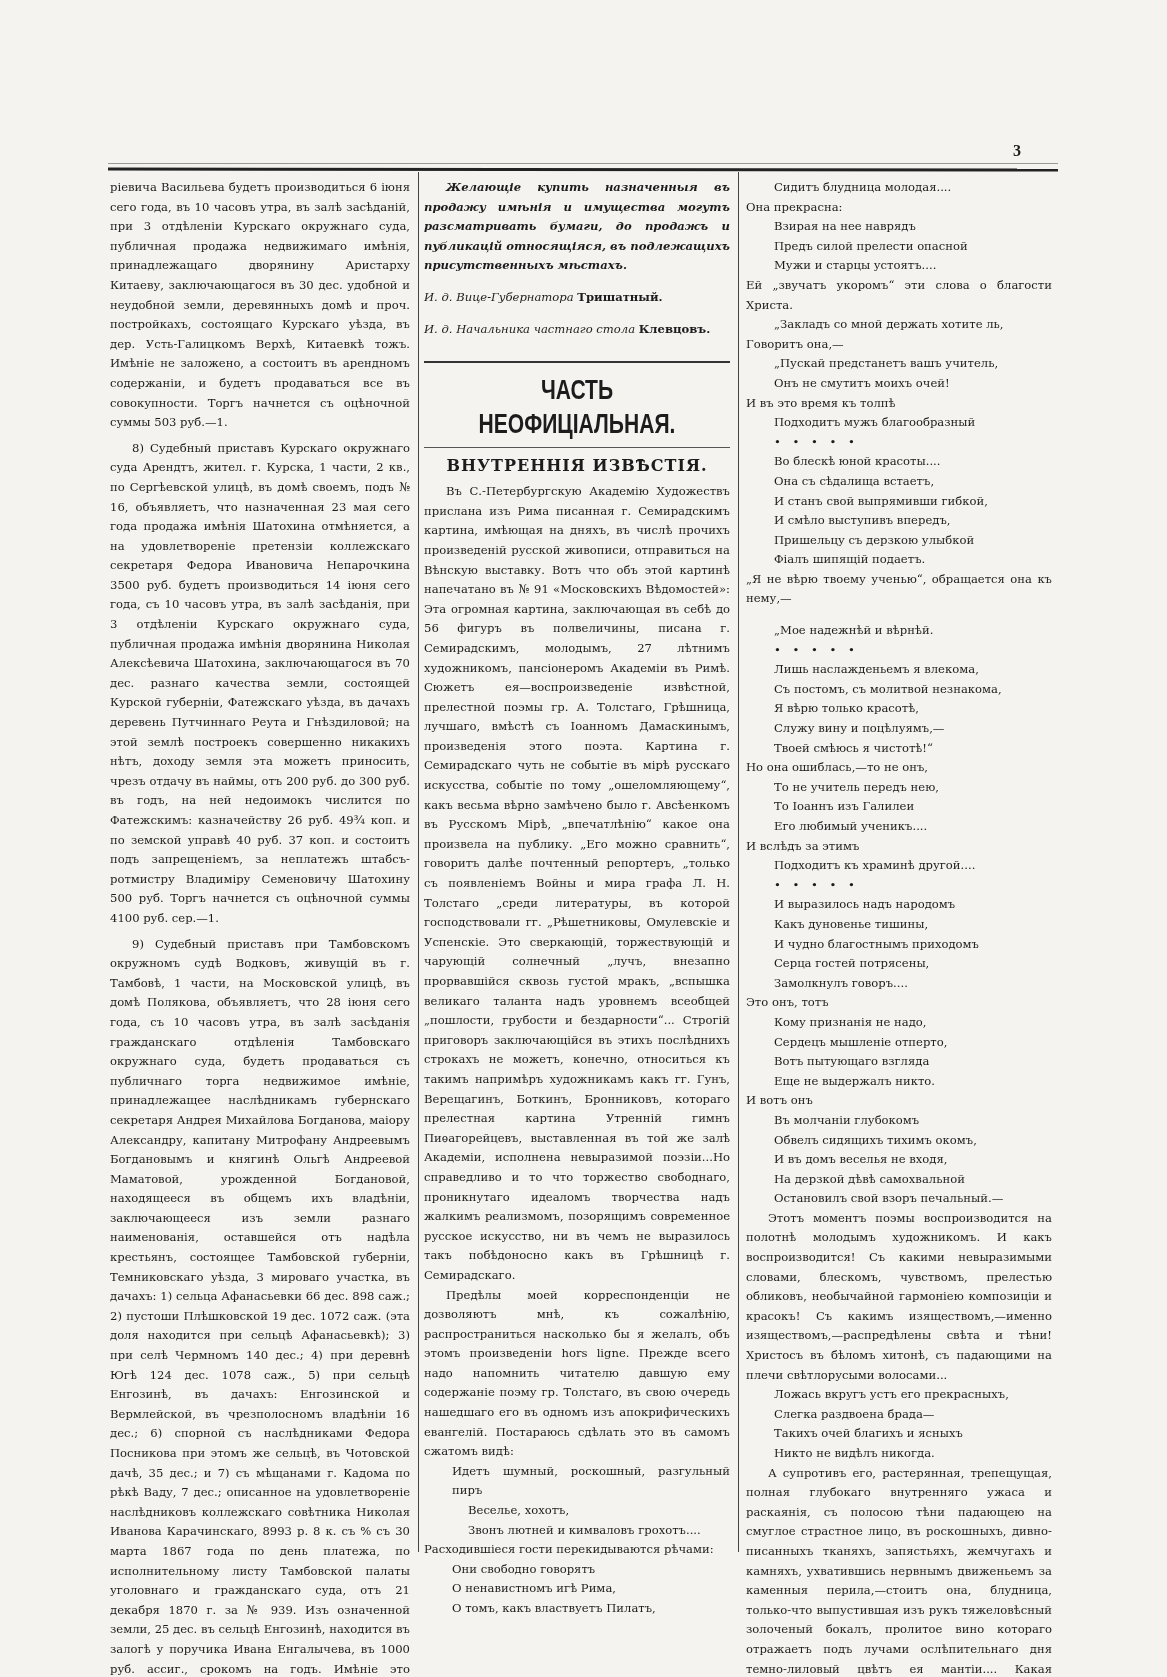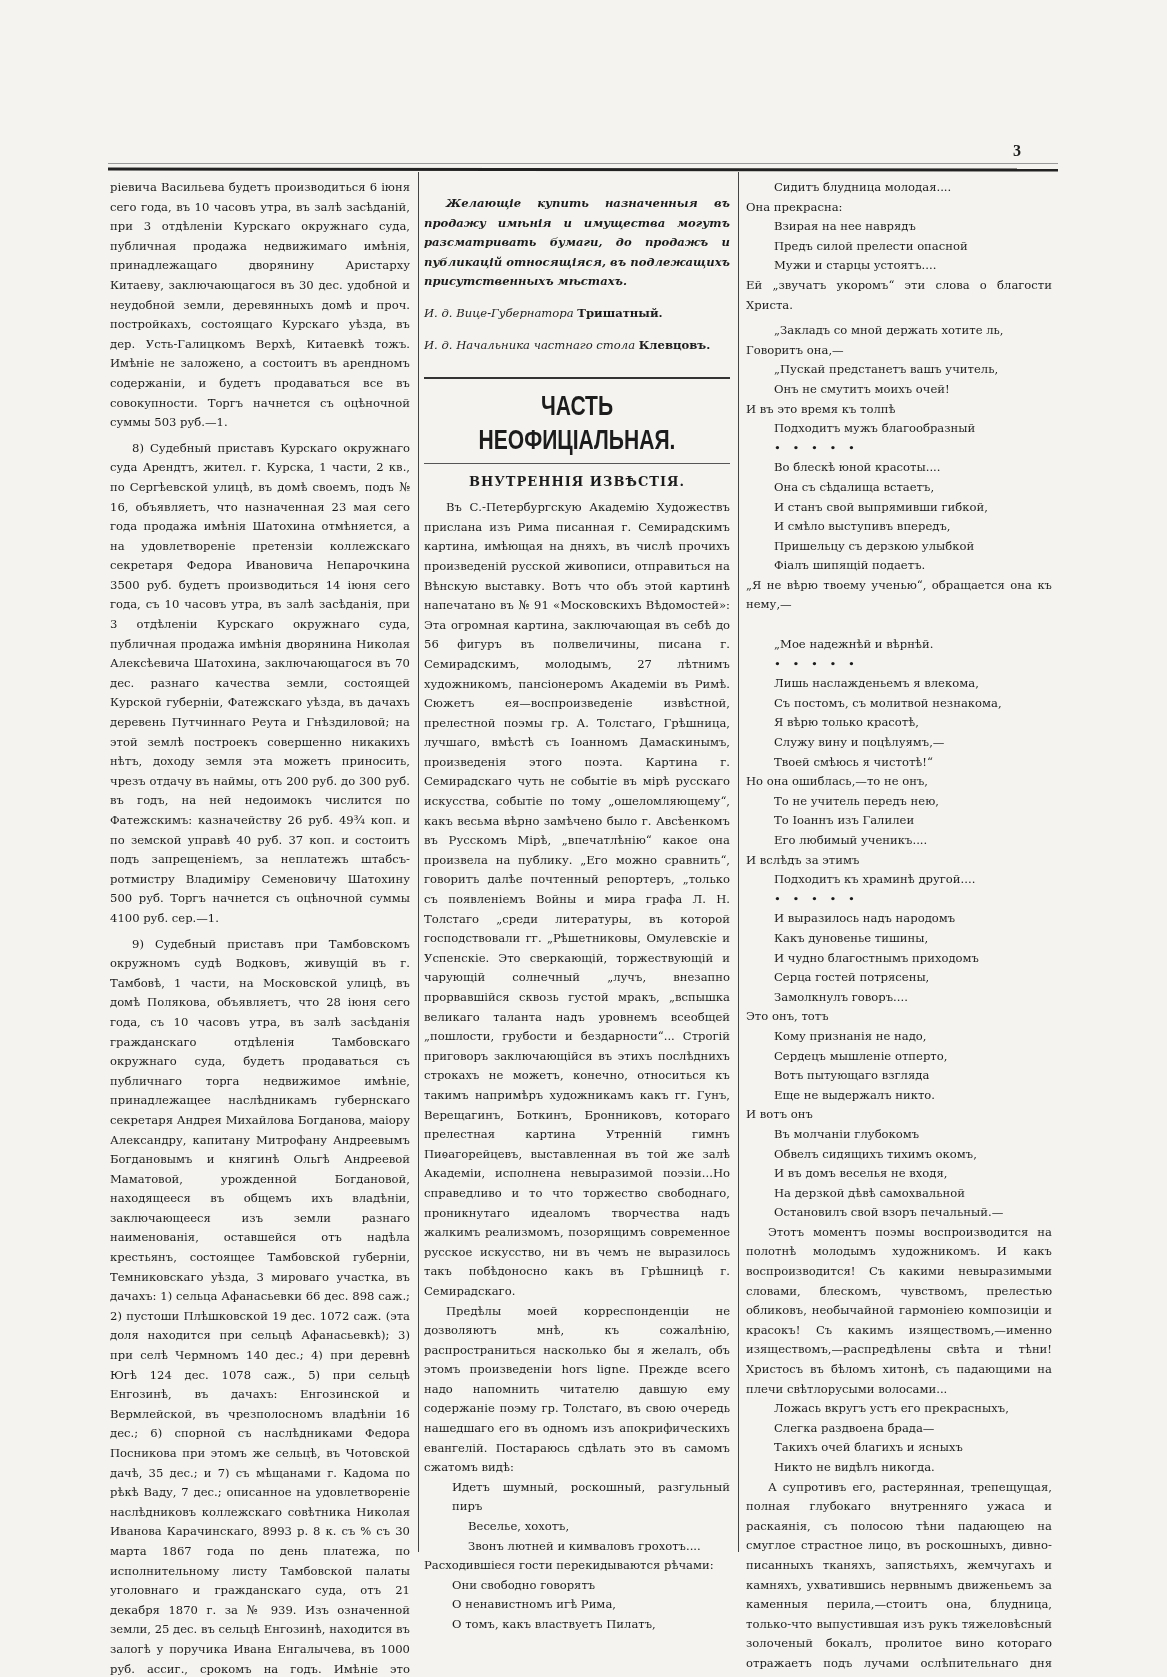--- a/index.html
+++ b/index.html
@@ -21,21 +21,21 @@
   .verse0 { margin:0; padding-left:0; }
   .ital { font-style:italic; }
   .bold { font-weight:bold; }
   .sig { font-style:italic; margin-top:12px !important; }
   .sig b { font-style:normal; }
   .section-title {
     font-family:"Liberation Sans", sans-serif; font-weight:bold; font-size:27px; letter-spacing:0px;
     text-align:center; transform:scaleX(0.78); margin:10px 0 6px 0 !important; line-height:34px;
   }
   .sub-title {
-    font-family:"DejaVu Serif", serif; font-weight:bold; font-size:13px; letter-spacing:1px;
+    font-family:"DejaVu Serif", serif; font-weight:bold; font-size:16px; letter-spacing:1px;
     text-align:center; margin:6px 0 4px 0 !important; line-height:24px;
   }
   .hr { height:2px; background:#333; margin:8px 0; }
   .hr-thin { height:1px; background:#555; margin:4px 0; }
 </style>
 </head>
 <body>
 
 <div class="page-num">3</div>
 <div class="rule-faint"></div>
@@ -45,21 +45,21 @@
 <div class="vline" style="left:738px; top:172px; height:1380px;"></div>
 
 <div class="col col1">
   <p>ріевича Васильева будетъ производиться 6 іюня сего года, въ 10 часовъ утра, въ залѣ засѣданій, при 3 отдѣленіи Курскаго окружнаго суда, публичная продажа недвижимаго имѣнія, принадлежащаго дворянину Аристарху Китаеву, заключающагося въ 30 дес. удобной и неудобной земли, деревянныхъ домѣ и проч. постройкахъ, состоящаго Курскаго уѣзда, въ дер. Усть-Галицкомъ Верхѣ, Китаевкѣ тожъ. Имѣніе не заложено, а состоитъ въ арендномъ содержаніи, и будетъ продаваться все въ совокупности. Торгъ начнется съ оцѣночной суммы 503 руб.—1.</p>
   <p class="indent" style="margin-top:6px">8) Судебный приставъ Курскаго окружнаго суда Арендтъ, жител. г. Курска, 1 части, 2 кв., по Сергѣевской улицѣ, въ домѣ своемъ, подъ № 16, объявляетъ, что назначенная 23 мая сего года продажа имѣнія Шатохина отмѣняется, а на удовлетвореніе претензіи коллежскаго секретаря Федора Ивановича Непарочкина 3500 руб. будетъ производиться 14 іюня сего года, съ 10 часовъ утра, въ залѣ засѣданія, при 3 отдѣленіи Курскаго окружнаго суда, публичная продажа имѣнія дворянина Николая Алексѣевича Шатохина, заключающагося въ 70 дес. разнаго качества земли, состоящей Курской губерніи, Фатежскаго уѣзда, въ дачахъ деревень Путчиннаго Реута и Гнѣздиловой; на этой землѣ построекъ совершенно никакихъ нѣтъ, доходу земля эта можетъ приносить, чрезъ отдачу въ наймы, отъ 200 руб. до 300 руб. въ годъ, на ней недоимокъ числится по Фатежскимъ: казначейству 26 руб. 49¾ коп. и по земской управѣ 40 руб. 37 коп. и состоитъ подъ запрещеніемъ, за неплатежъ штабсъ-ротмистру Владиміру Семеновичу Шатохину 500 руб. Торгъ начнется съ оцѣночной суммы 4100 руб. сер.—1.</p>
   <p class="indent" style="margin-top:6px">9) Судебный приставъ при Тамбовскомъ окружномъ судѣ Водковъ, живущій въ г. Тамбовѣ, 1 части, на Московской улицѣ, въ домѣ Полякова, объявляетъ, что 28 іюня сего года, съ 10 часовъ утра, въ залѣ засѣданія гражданскаго отдѣленія Тамбовскаго окружнаго суда, будетъ продаваться съ публичнаго торга недвижимое имѣніе, принадлежащее наслѣдникамъ губернскаго секретаря Андрея Михайлова Богданова, маіору Александру, капитану Митрофану Андреевымъ Богдановымъ и княгинѣ Ольгѣ Андреевой Маматовой, урожденной Богдановой, находящееся въ общемъ ихъ владѣніи, заключающееся изъ земли разнаго наименованія, оставшейся отъ надѣла крестьянъ, состоящее Тамбовской губерніи, Темниковскаго уѣзда, 3 мироваго участка, въ дачахъ: 1) сельца Афанасьевки 66 дес. 898 саж.; 2) пустоши Плѣшковской 19 дес. 1072 саж. (эта доля находится при сельцѣ Афанасьевкѣ); 3) при селѣ Чермномъ 140 дес.; 4) при деревнѣ Югѣ 124 дес. 1078 саж., 5) при сельцѣ Енгозинѣ, въ дачахъ: Енгозинской и Вермлейской, въ чрезполосномъ владѣніи 16 дес.; 6) спорной съ наслѣдниками Федора Посникова при этомъ же сельцѣ, въ Чотовской дачѣ, 35 дес.; и 7) съ мѣщанами г. Кадома по рѣкѣ Ваду, 7 дес.; описанное на удовлетвореніе наслѣдниковъ коллежскаго совѣтника Николая Иванова Карачинскаго, 8993 р. 8 к. съ % съ 30 марта 1867 года по день платежа, по исполнительному листу Тамбовской палаты уголовнаго и гражданскаго суда, отъ 21 декабря 1870 г. за № 939. Изъ означенной земли, 25 дес. въ сельцѣ Енгозинѣ, находится въ залогѣ у поручика Ивана Енгалычева, въ 1000 руб. ассиг., срокомъ на годъ. Имѣніе это оцѣнено: при сельцѣ Афанасьевкѣ 66 дес. 898 саж. земли—въ 3318 р. 70 к., въ пустоши Плещковской 19 дес. 1072 саж.—972 р. 33⅓ к., при селѣ Чермномъ 140 десят.—1400 руб., при сельцахъ: Югѣ 124 десят. 1078 саж. —1244 руб. 49 к. Енгозинѣ, въ дачахъ: Енгозинской и Веремлейской 16 дес.—800 р., при этомъ же сельцѣ въ Чотовской дачѣ 35 дес.—1750 р. и по рѣкѣ Ваду 7 дес.—350 р.; каждый участокъ будетъ продаваться отдѣльно и съ оцѣночной суммы.—1.</p>
 
 </div>
 
 <div class="col col2">
-  <p class="indent ital bold" style="margin-top:16px">Желающіе купить назначенныя въ продажу имѣнія и имущества могутъ разсматривать бумаги, до продажъ и публикацій относящіяся, въ подлежащихъ присутственныхъ мѣстахъ.</p>
+  <p class="indent ital bold" style="margin-top:0">Желающіе купить назначенныя въ продажу имѣнія и имущества могутъ разсматривать бумаги, до продажъ и публикацій относящіяся, въ подлежащихъ присутственныхъ мѣстахъ.</p>
   <p class="sig">
     <span>И. д. Вице-Губернатора</span>
     <b>Тришатный.</b>
   </p>
   <p class="sig">
     <span>И. д. Начальника частнаго стола</span>
     <b>Клевцовъ.</b>
   </p>
   <div class="hr" style="margin-top:22px"></div>
   <p class="section-title">ЧАСТЬ НЕОФИЦІАЛЬНАЯ.</p>
@@ -77,35 +77,35 @@
 
 </div>
 
 <div class="col col3">
   <p class="verse">Сидитъ блудница молодая....</p>
   <p class="verse0">Она прекрасна:</p>
   <p class="verse">Взирая на нее наврядъ</p>
   <p class="verse">Предъ силой прелести опасной</p>
   <p class="verse">Мужи и старцы устоятъ....</p>
   <p class="verse0">Ей „звучатъ укоромъ“ эти слова о благости Христа.</p>
-  <p class="verse" style="margin-top:6px">„Закладъ со мной держать хотите ль,</p>
+  <p class="verse" style="">„Закладъ со мной держать хотите ль,</p>
   <p class="verse0">Говоритъ она,—</p>
   <p class="verse">„Пускай предстанетъ вашъ учитель,</p>
   <p class="verse">Онъ не смутитъ моихъ очей!</p>
   <p class="verse0">И въ это время къ толпѣ</p>
   <p class="verse">Подходитъ мужъ благообразный</p>
   <p class="verse" style="letter-spacing:4px">• • • • •</p>
   <p class="verse">Во блескѣ юной красоты....</p>
   <p class="verse">Она съ сѣдалища встаетъ,</p>
   <p class="verse">И станъ свой выпрямивши гибкой,</p>
   <p class="verse">И смѣло выступивъ впередъ,</p>
   <p class="verse">Пришельцу съ дерзкою улыбкой</p>
   <p class="verse">Фіалъ шипящій подаетъ.</p>
   <p class="verse0">„Я не вѣрю твоему ученью“, обращается она къ нему,—</p>
-  <p class="verse" style="margin-top:20px">„Мое надежнѣй и вѣрнѣй.</p>
+  <p class="verse" style="margin-top:12px">„Мое надежнѣй и вѣрнѣй.</p>
   <p class="verse" style="letter-spacing:4px">• • • • •</p>
   <p class="verse">Лишь наслажденьемъ я влекома,</p>
   <p class="verse">Съ постомъ, съ молитвой незнакома,</p>
   <p class="verse">Я вѣрю только красотѣ,</p>
   <p class="verse">Служу вину и поцѣлуямъ,—</p>
   <p class="verse">Твоей смѣюсь я чистотѣ!“</p>
   <p class="verse0">Но она ошиблась,—то не онъ,</p>
   <p class="verse">То не учитель передъ нею,</p>
   <p class="verse">То Іоаннъ изъ Галилеи</p>
   <p class="verse">Его любимый ученикъ....</p>

